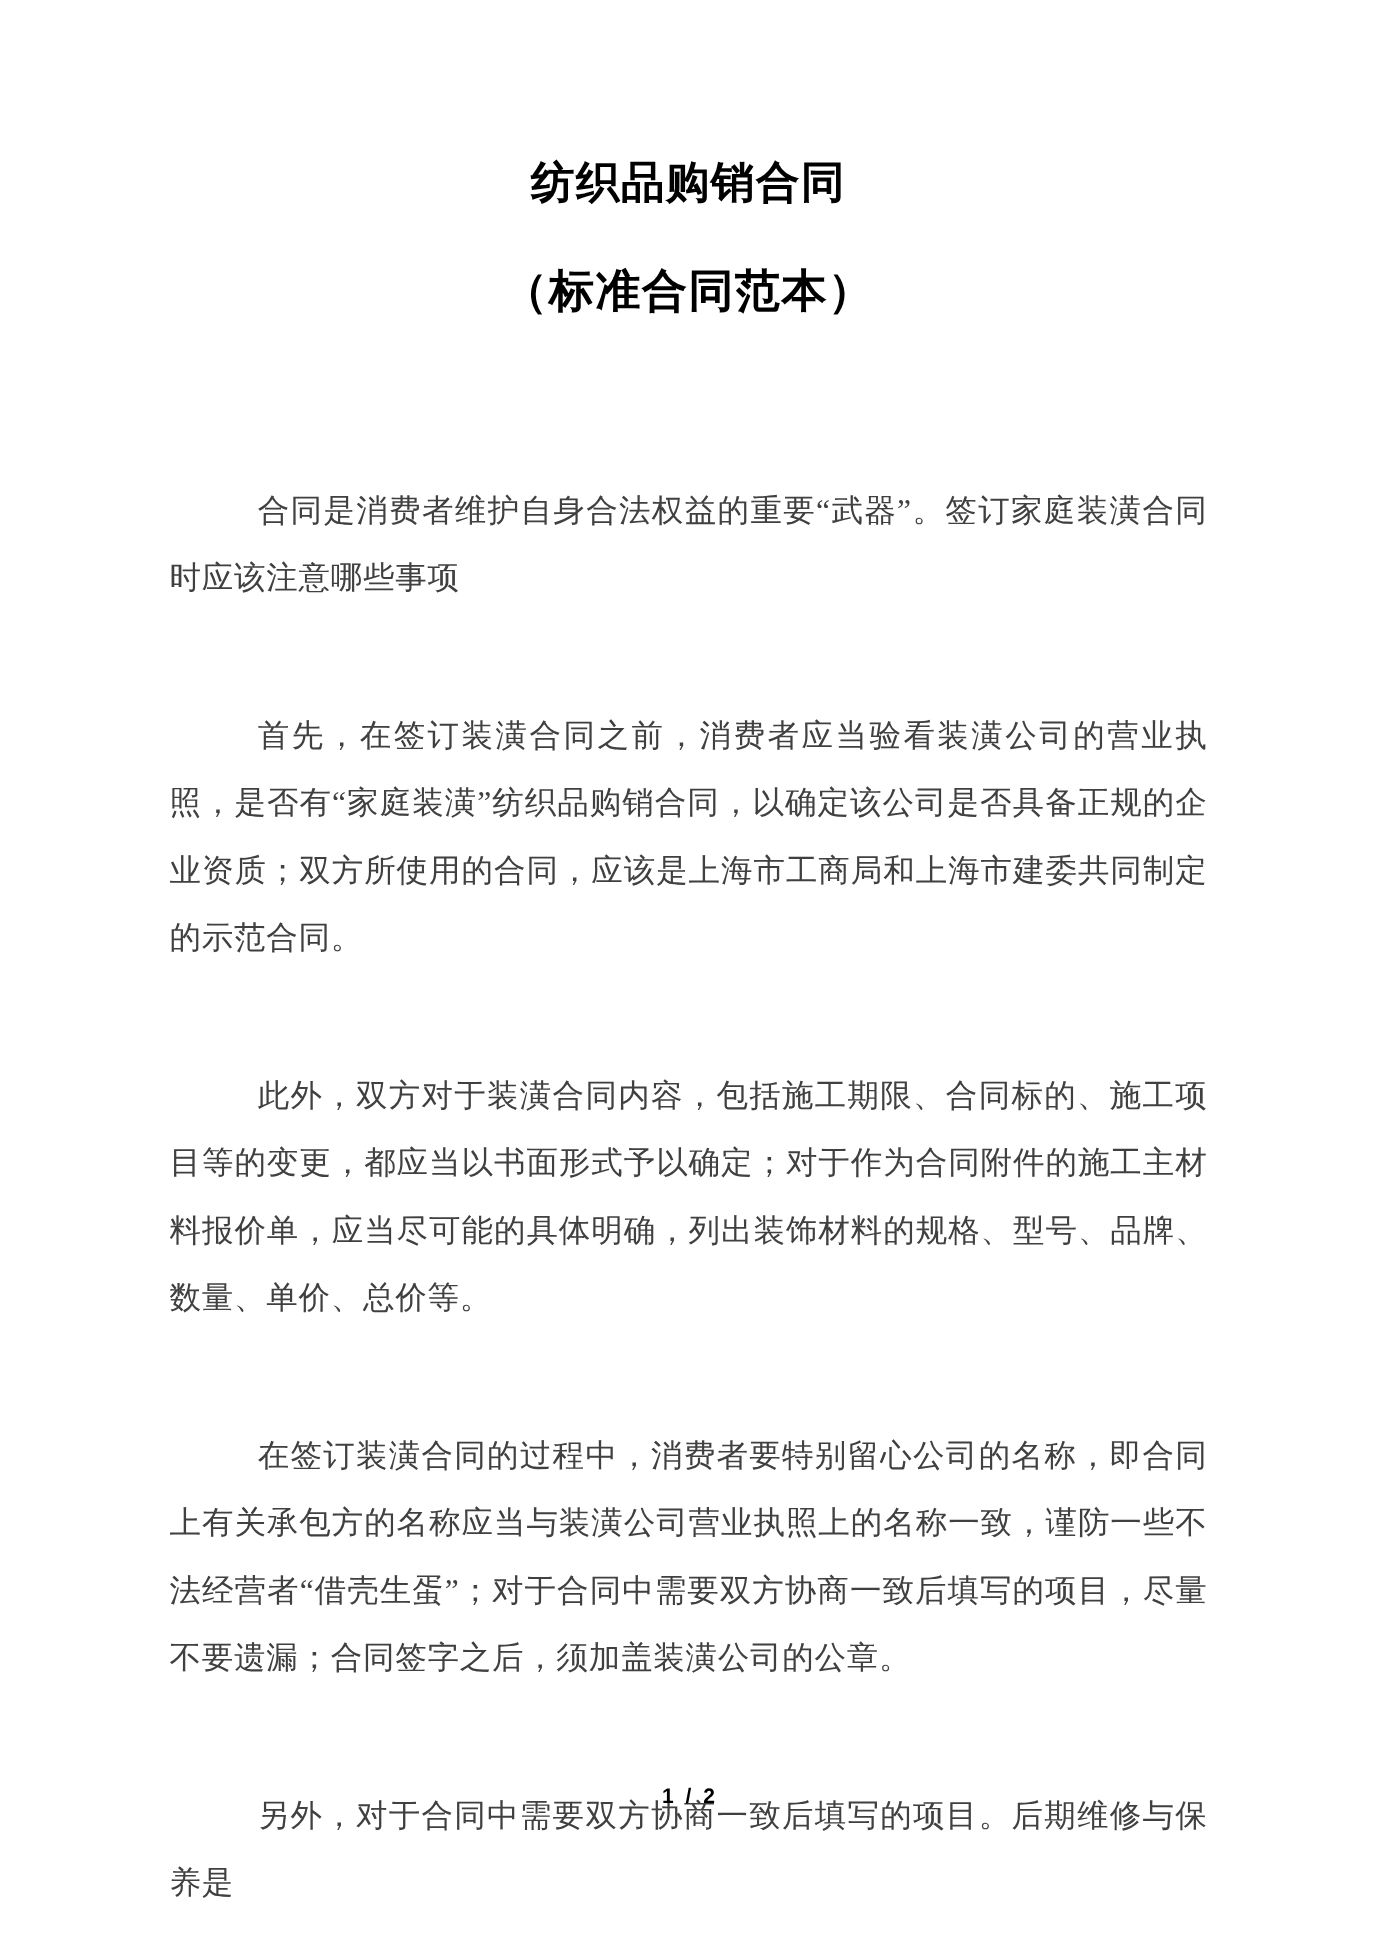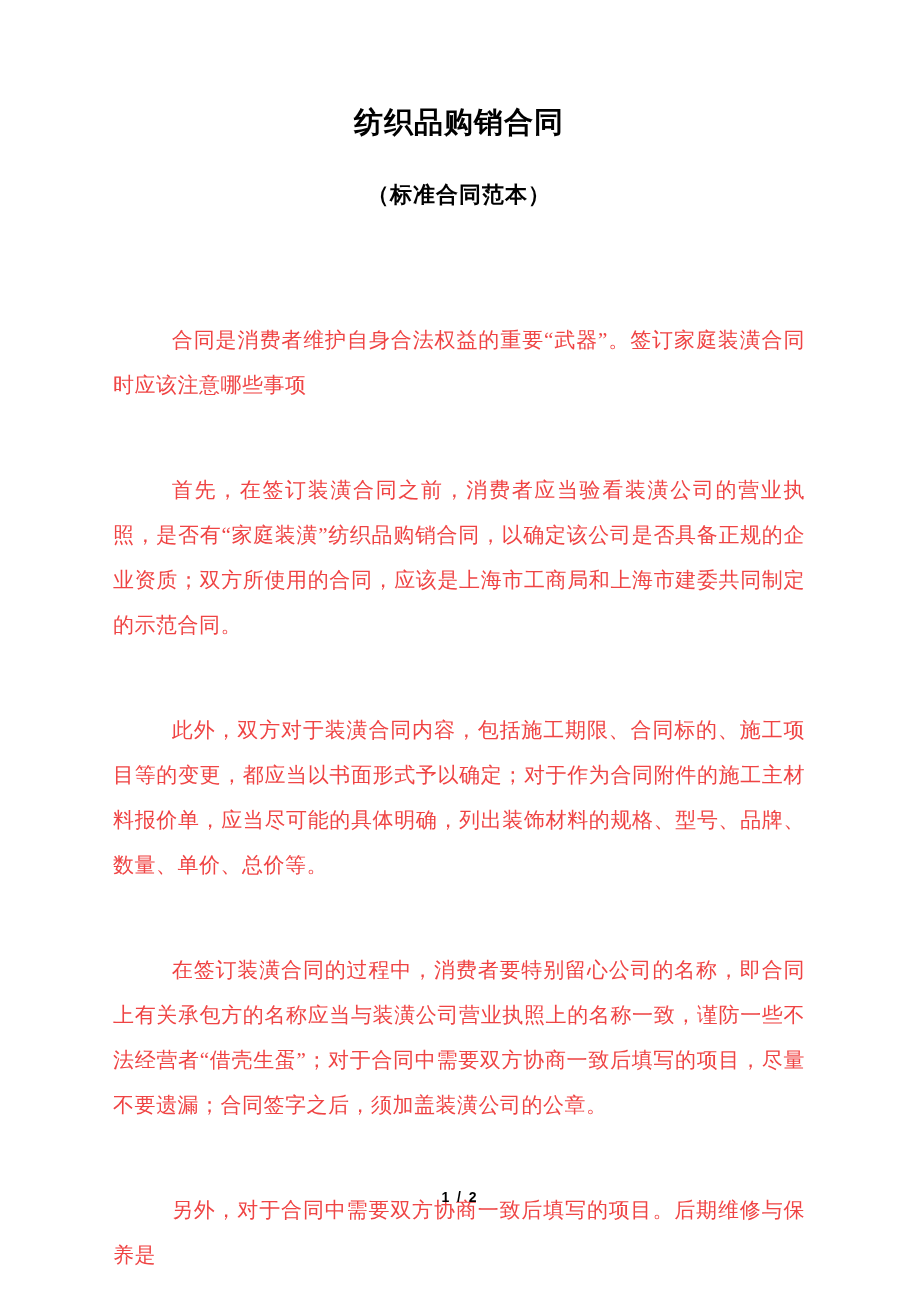--- a/index.html
+++ b/index.html
@@ -30,38 +30,38 @@
     font-size: 29px;
     line-height: 36px;
     text-align: center;
     letter-spacing: 1px;
     color: #000000;
   }
   .doc-subtitle {
     margin: 40px 0 0 0;
     font-family: "Liberation Serif", "DejaVu Serif", serif;
     font-weight: bold;
-    font-size: 22px;
+    font-size: 30px;
     line-height: 30px;
     text-align: center;
     letter-spacing: 1px;
     color: #000000;
   }
   .body-text {
     margin-top: 108px;
   }
   .body-text p {
     margin: 0 0 60px 0;
     font-size: 21px;
     line-height: 45px;
     text-align: justify;
     text-justify: inter-character;
     text-indent: 2.8em;
     letter-spacing: 0.5px;
-    color: #ef4444;
+    color: #404040;
   }
   .body-text p:last-child {
     margin-bottom: 0;
   }
   .page-footer {
     position: absolute;
     left: 0;
     right: 0;
     top: 1188px;
     text-align: center;

